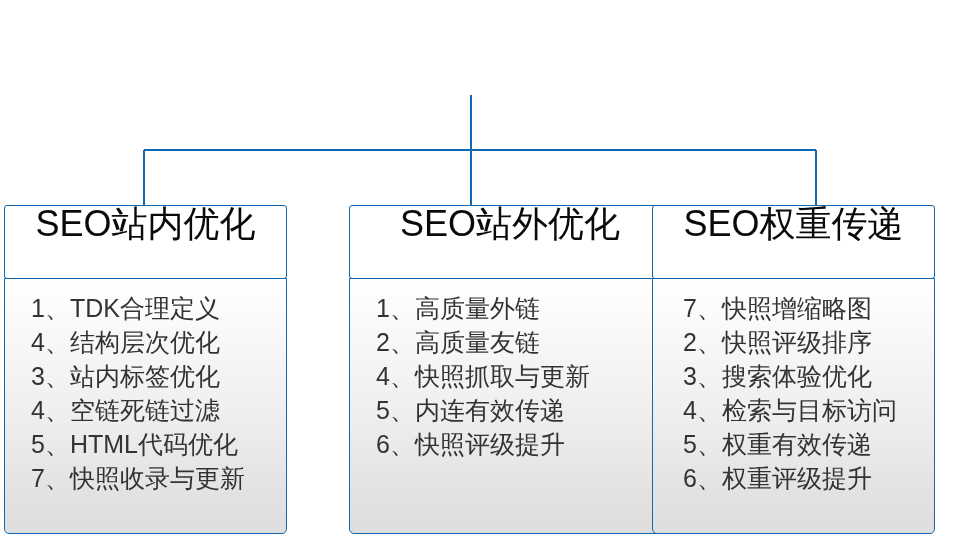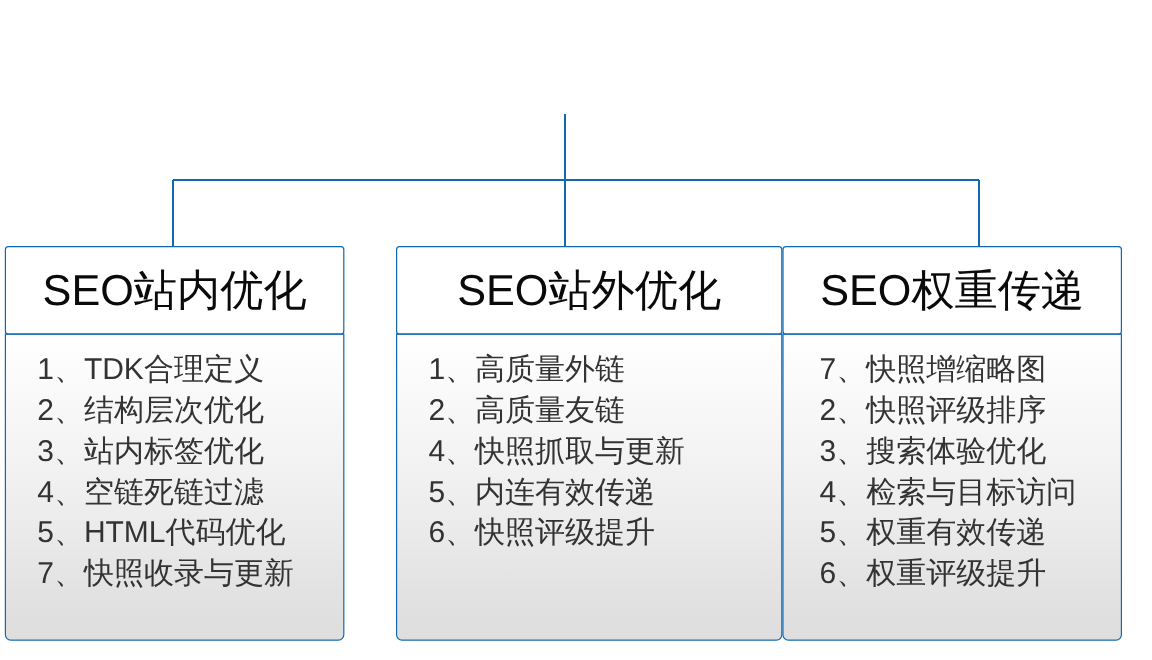--- a/index.html
+++ b/index.html
@@ -55,21 +55,21 @@
     position: absolute;
     top: 205px;
   }
   .branch-head {
     box-sizing: border-box;
     border: 1.4px solid #1068b0;
     border-radius: 3px;
     background: #ffffff;
     height: 74px;
     display: flex;
-    align-items: center;
+    align-items: flex-start;
     justify-content: center;
   }
   .branch-head-label {
     font-size: 36px;
     color: #0a0a0a;
     line-height: 1;
     white-space: nowrap;
   }
   .branch-body {
     box-sizing: border-box;
@@ -86,21 +86,21 @@
   .branch-item {
     font-size: 25px;
     color: #333333;
     line-height: 34px;
     white-space: nowrap;
     padding-left: 26px;
   }
 
   
   .col-0 { left: 4px;   width: 283px; }
-  .col-1 { left: 330px; width: 322px; }
+  .col-1 { left: 349px; width: 322px; }
   .col-2 { left: 652px; width: 283px; }
   .col-2 .branch-item { padding-left: 30px; }
 </style>
 </head>
 <body>
 
 <div id="diagram">
 
   <svg id="connectors" viewBox="0 0 960 550" width="960" height="550" xmlns="http://www.w3.org/2000/svg">
     <g stroke="#1068b0" stroke-width="1.4" fill="none" shape-rendering="crispEdges">
@@ -115,21 +115,21 @@
     </g>
   </svg>
 
 
   <div class="branch col-0">
     <div class="branch-head">
       <span class="branch-head-label">SEO站内优化</span>
     </div>
     <div class="branch-body">
       <div class="branch-item">1、TDK合理定义</div>
-      <div class="branch-item">2、结构层次优化</div>
+      <div class="branch-item">4、结构层次优化</div>
       <div class="branch-item">3、站内标签优化</div>
       <div class="branch-item">4、空链死链过滤</div>
       <div class="branch-item">5、HTML代码优化</div>
       <div class="branch-item">7、快照收录与更新</div>
     </div>
   </div>
 
   <div class="branch col-1">
     <div class="branch-head">
       <span class="branch-head-label">SEO站外优化</span>

